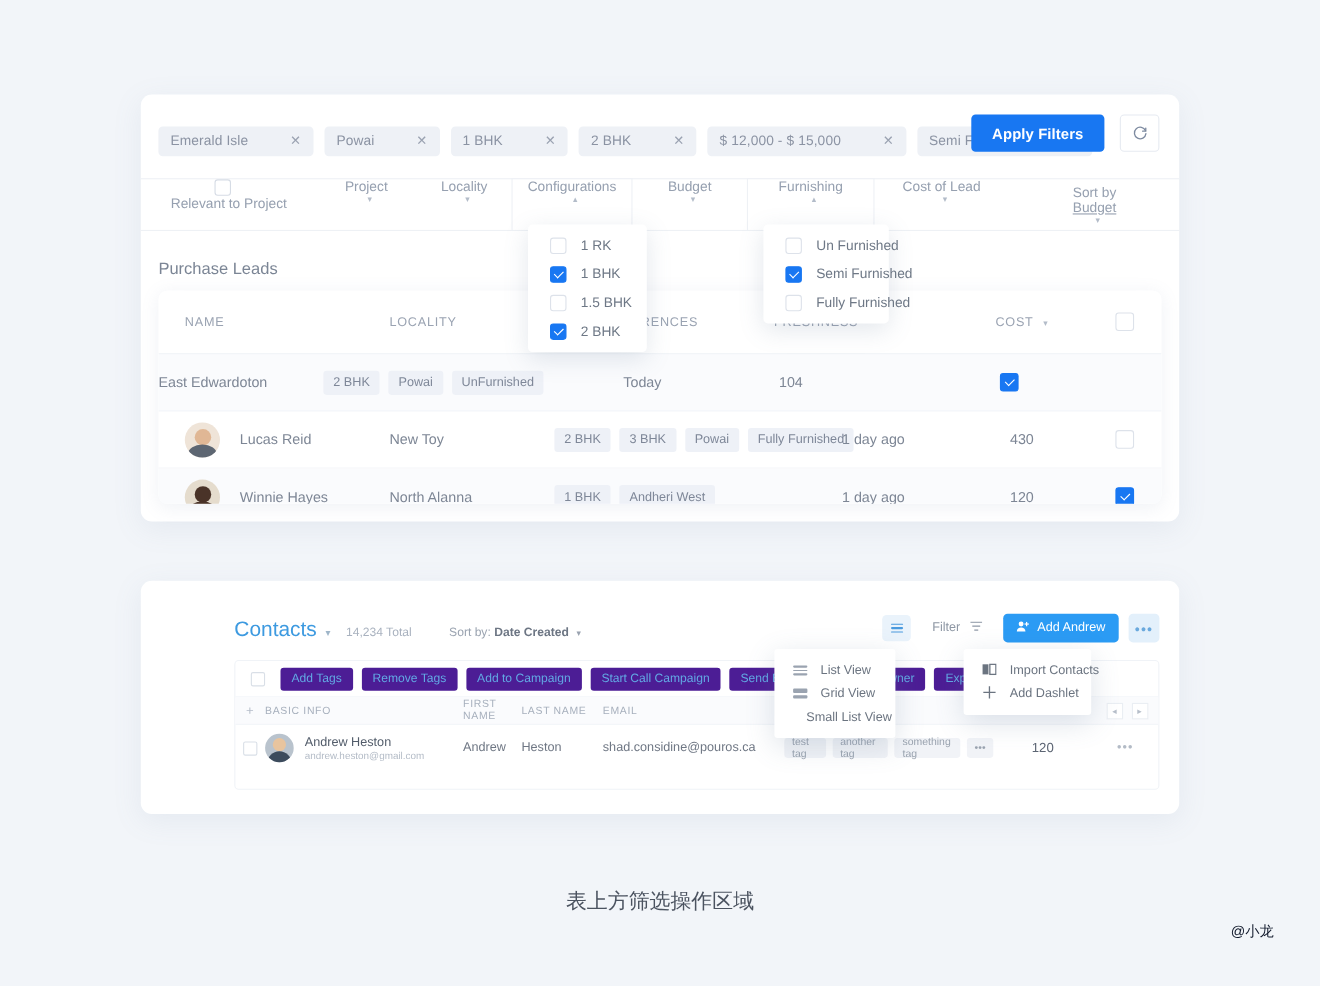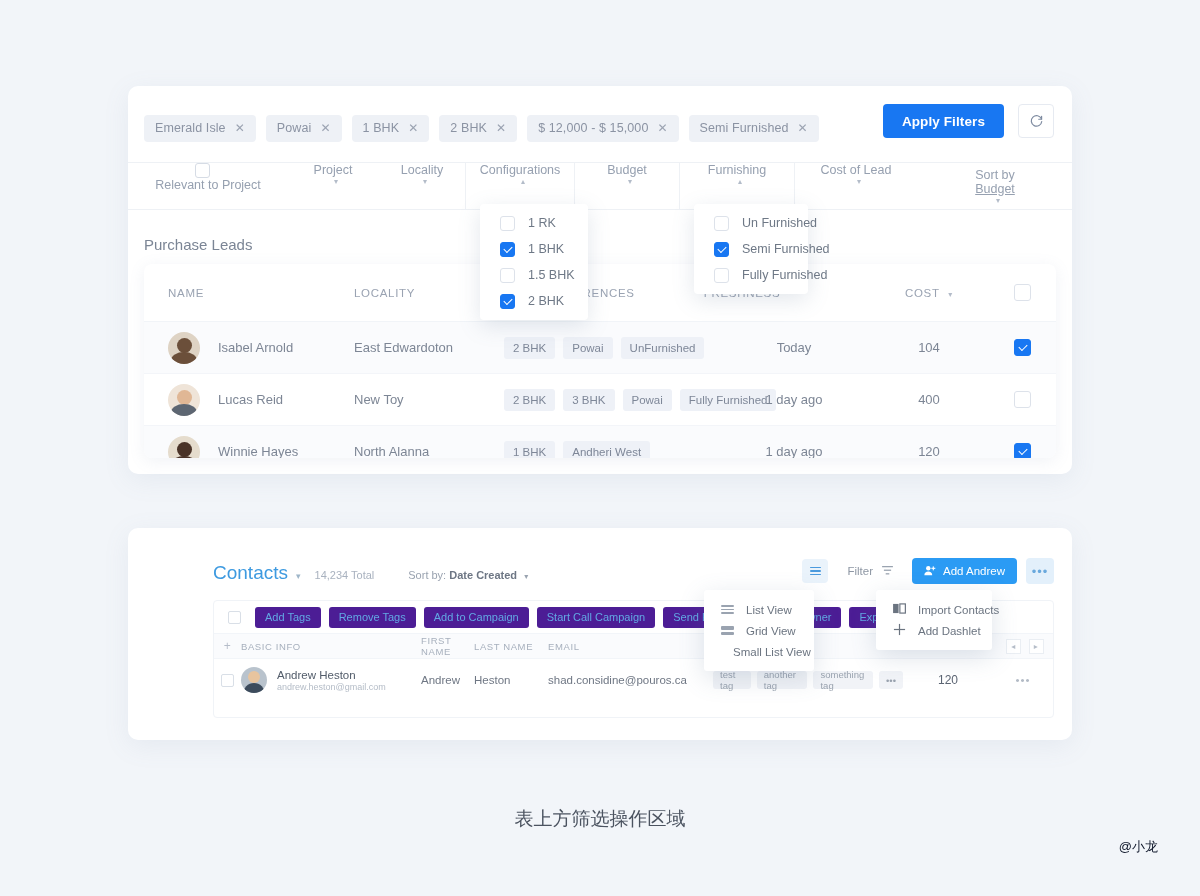--- a/index.html
+++ b/index.html
@@ -19,21 +19,21 @@
     background:#ffffff; border-radius:10px;
     box-shadow:0 6px 26px rgba(120,140,170,.10);
   }
   .filter-chip-bar {
     position:absolute; left:16px; top:20px; right:16px; height:44px;
     display:flex; align-items:center; gap:10px;
   }
   .chip {
     background:#eef1f6; color:#8b93a3; border-radius:4px;
     padding:0 11px; height:27px; display:flex; align-items:center;
-    font-size:12.5px; letter-spacing:.1px; white-space:nowrap;
+    font-size:12.5px; letter-spacing:.1px; white-space:nowrap;gap:29px;
   }
   .chip .x { margin-left:9px; font-size:12px; color:#9aa2b1; cursor:pointer; }
   .apply-btn {
     position:absolute; right:68px; top:18px;
     background:#1877f2; color:#fff; border:none; border-radius:4px;
     height:34px; padding:0 19px; font-size:13.5px; font-weight:bold;
     letter-spacing:.1px; cursor:pointer;
   }
   .refresh-btn {
     position:absolute; right:18px; top:18px; width:36px; height:34px;
@@ -344,27 +344,20 @@
       <div class="c-cost">
         <span>COST</span>
         <span style="font-size:8px;color:#b3bcc9;margin-left:5px">▾</span>
       </div>
       <div class="c-chk">
           <span class="sq"></span>
         </div>
     </div>
 
     <div class="t1-row alt">
-      <div class="c-name">
-        <span class="avatar" style="background:#ded3c4">
-          <i class="av-head" style="background:#6b4f3a"></i>
-            <i class="av-body" style="background:#6b4f3a"></i>
-        </span>
-        <span>Isabel Arnold</span>
-      </div>
       <div class="c-loc">East Edwardoton</div>
       <div class="c-pref">
         <span class="tag">2 BHK</span>
         <span class="tag">Powai</span>
         <span class="tag">UnFurnished</span>
       </div>
       <div class="c-fresh">Today</div>
       <div class="c-cost">104</div>
       <div class="c-chk">
           <span class="sq on"></span>
@@ -380,21 +373,21 @@
         <span>Lucas Reid</span>
       </div>
       <div class="c-loc">New Toy</div>
       <div class="c-pref">
         <span class="tag">2 BHK</span>
         <span class="tag">3 BHK</span>
         <span class="tag">Powai</span>
         <span class="tag">Fully Furnished</span>
       </div>
       <div class="c-fresh">1 day ago</div>
-      <div class="c-cost">400</div>
+      <div class="c-cost">430</div>
       <div class="c-chk">
           <span class="sq"></span>
         </div>
     </div>
 
     <div class="t1-row alt">
       <div class="c-name">
         <span class="avatar" style="background:#e5dccd">
           <i class="av-head" style="background:#4a3328"></i>
             <i class="av-body" style="background:#4a3328"></i>

